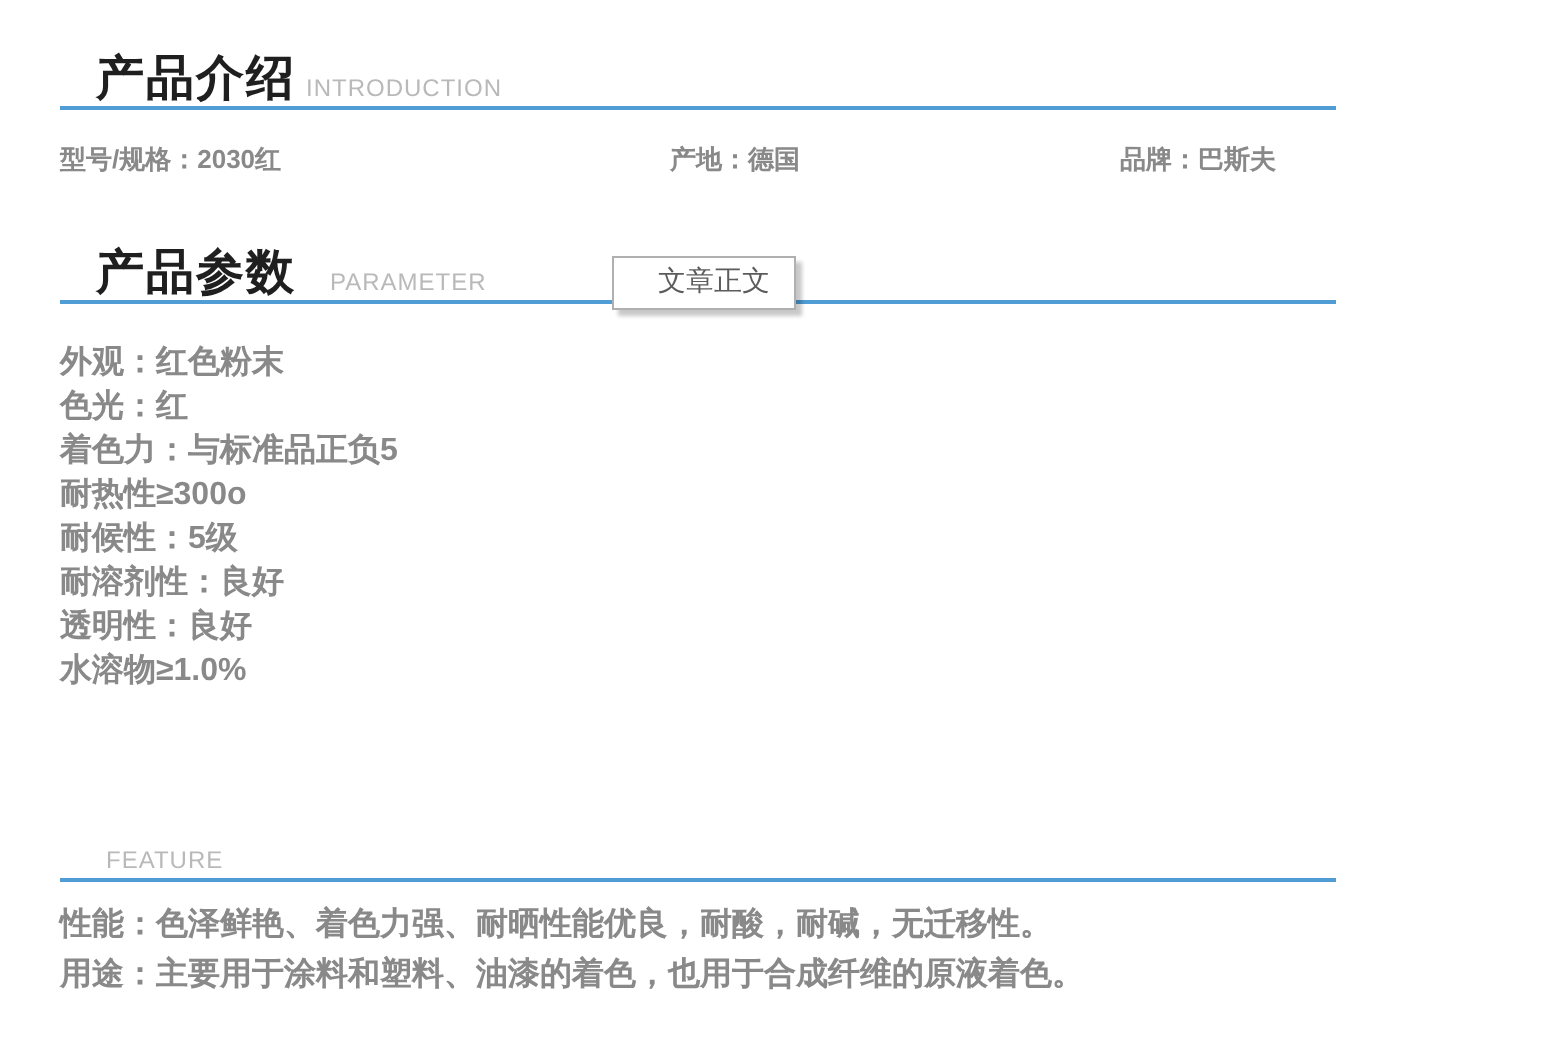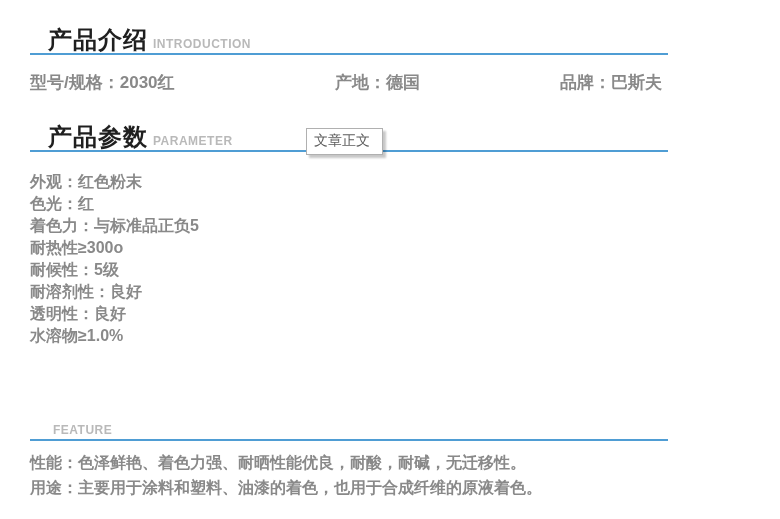--- a/index.html
+++ b/index.html
@@ -16,60 +16,60 @@
     left: 30px;
     right: 0;
     height: 34px;
     border-bottom: 2px solid var(--accent, #4f9dd4);
     display: flex;
     align-items: flex-end;
     padding-left: 18px;
     box-sizing: border-box;
   }
   .intro-header   { top: 21px; }
-  .param-header   { top: 118px; }
+  .param-header   { top: 118px; gap: 12px; }
   .feature-header { top: 407px; }
   .sec-title {
     font-size: 24px;
     font-weight: bold;
     color: var(--title, #1f1f1f);
     line-height: 1.1;
     letter-spacing: 1px;
     white-space: nowrap;
   }
   .sec-subtitle {
     font-size: 12px;
-    font-weight: bold;
+    font-weight: normal;
     color: var(--subtitle, #b9b9b9);
     margin-left: 5px;
     padding-bottom: 3px;
     letter-spacing: 0.5px;
     line-height: 1;
     white-space: nowrap;
   }
   .spec-item {
     position: absolute;
     top: 71px;
-    font-size: 17px;
+    font-size: 13px;
     font-weight: bold;
     color: var(--body, #898989);
     white-space: nowrap;
   }
   .spec-model  { left: 30px; }
   .spec-origin { left: 335px; }
   .spec-brand  { left: 560px; }
   .editor-tag {
     position: absolute;
     left: 306px;
     top: 128px;
     z-index: 2;
     background: #ffffff;
     border: 1px solid var(--tooltip_border, #b0b0b0);
     box-shadow: 3px 3px 2px rgba(0,0,0,0.22);
-    padding: 3px 12px 4px 7px;
+    padding: 3px 12px 4px 22px;
     font-size: 14px;
     color: var(--tooltip_text, #5c5c5c);
     white-space: nowrap;
   }
   .param-list {
     position: absolute;
     left: 30px;
     top: 171px;
   }
   .body-line {

